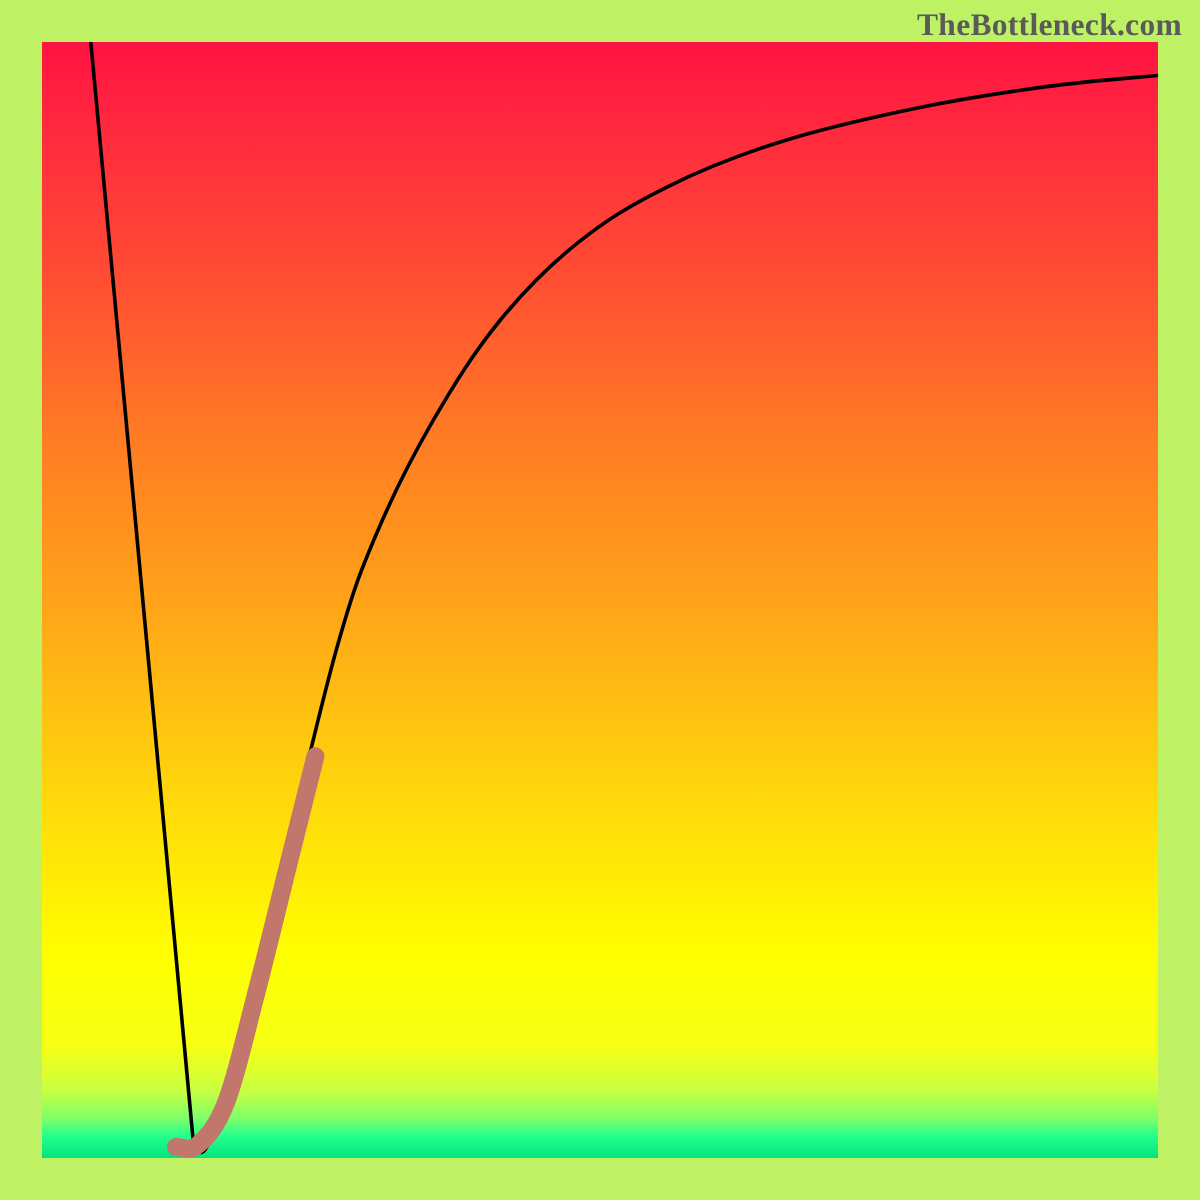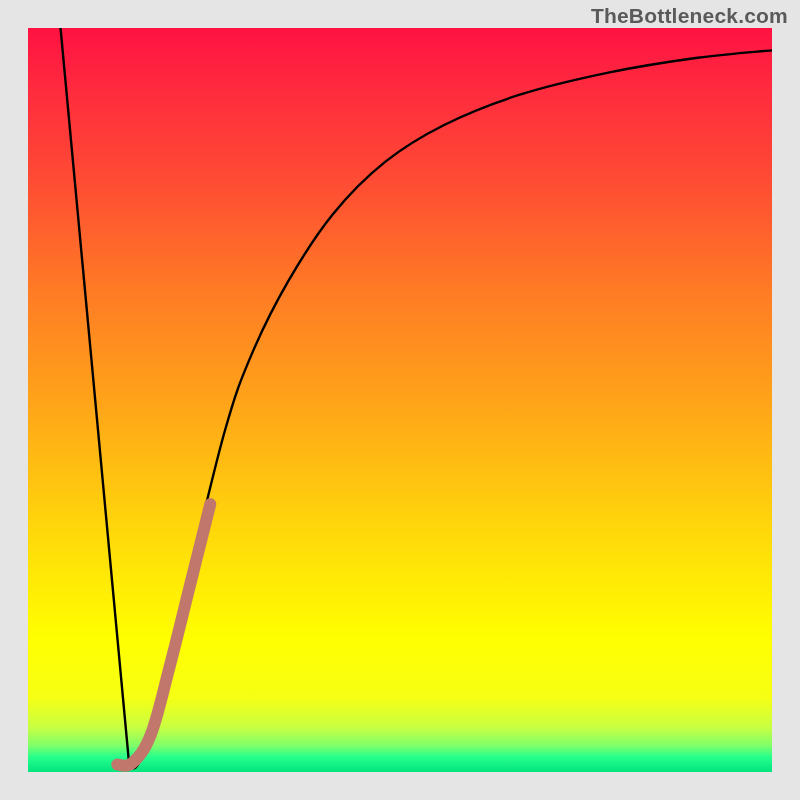--- a/index.html
+++ b/index.html
@@ -7,21 +7,22 @@
     padding: 0;
     width: 800px;
     height: 800px;
     background: #000;
     overflow: hidden;
     font-family: Arial, Helvetica, sans-serif;
   }
   .frame {
     position: absolute;
     inset: 0;
-    background: #e5e5e5;
+    background: #bef264;
+    font-family: Liberation Serif, serif;
   }
   .plot-area {
     position: absolute;
     left: 28px;
     top: 28px;
     width: 744px;
     height: 744px;
     
     background: linear-gradient(
       to bottom,

